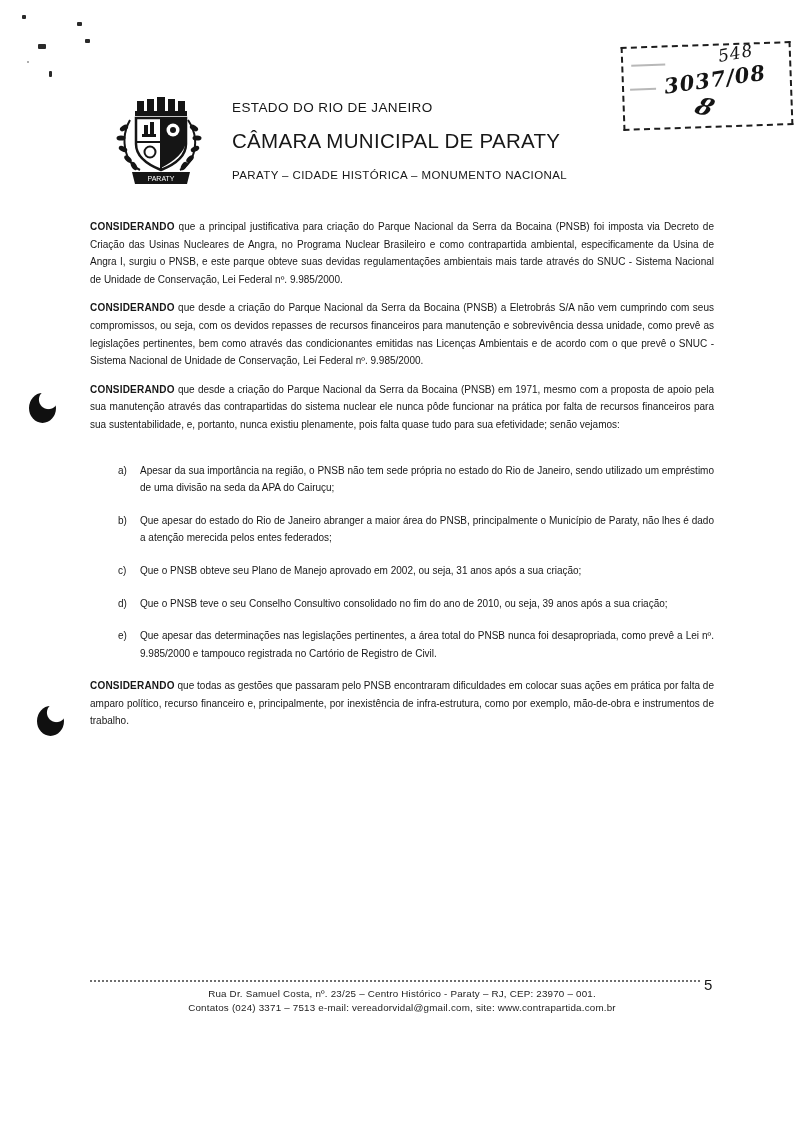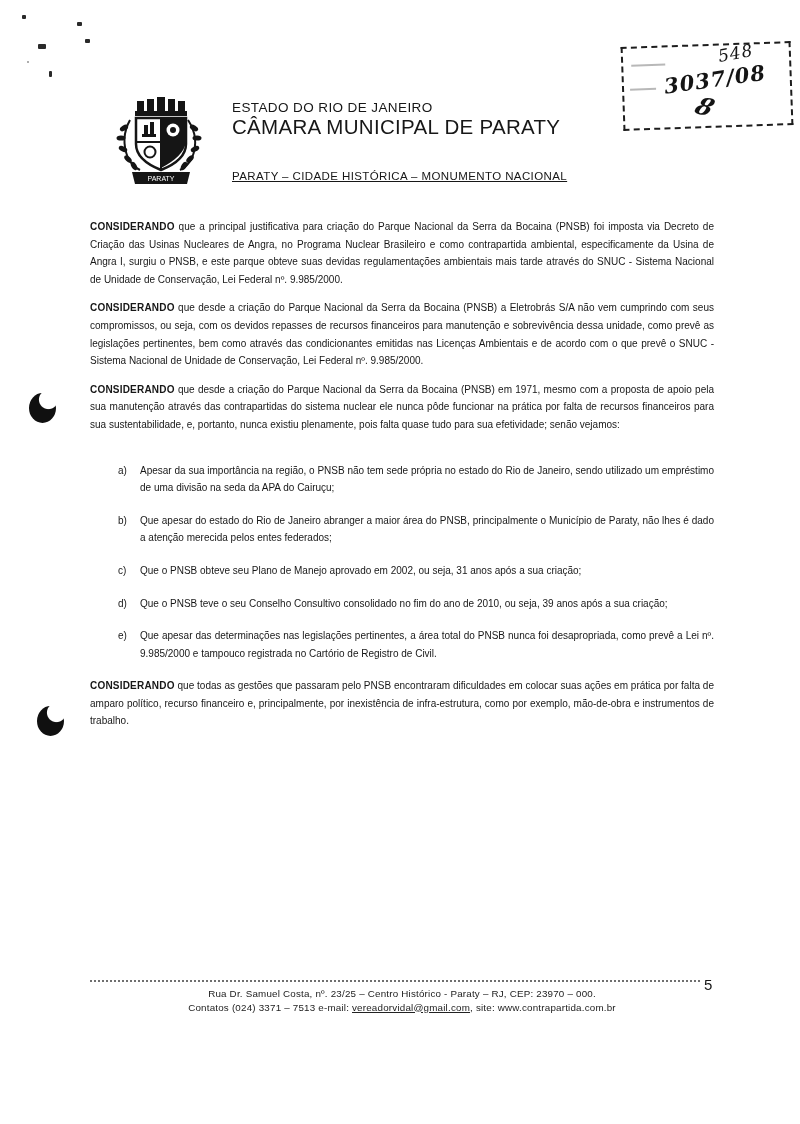--- a/index.html
+++ b/index.html
@@ -44,42 +44,42 @@
     background:radial-gradient(circle at 72% 22%, #ffffff 0 9px, #101010 10px);
   }
   .cr1{left:29px;top:393px;}
   .cr2{left:37px;top:706px;}
 
   
   .header{position:absolute;left:106px;top:92px;display:flex;align-items:flex-start;}
   .logo{width:106px;height:96px;flex:none;}
   .header-text{margin-left:20px;padding-top:8px;}
   .state{font-size:13.5px;letter-spacing:.4px;}
-  .org{font-size:20.5px;letter-spacing:.3px;}
-  .motto{font-size:11.5px;letter-spacing:.4px;margin-top:31px;text-decoration:underline;}
+  .org{font-size:20.5px;letter-spacing:.3px;margin-top:14px;}
+  .motto{font-size:11.5px;letter-spacing:.4px;margin-top:16px;}
 
   
   .content{
     position:absolute;left:90px;top:218px;width:624px;
     font-size:10px;line-height:17.6px;text-align:justify;
   }
   .para{margin:0 0 11px 0;}
   .para b{letter-spacing:.2px;}
   .para.gap-after{margin-bottom:28px;}
   .list{margin:0;}
   .li{display:flex;padding-left:28px;margin-bottom:15px;}
   .li-marker{flex:none;width:22px;}
   .li-text{flex:1;text-align:justify;}
   .closing{}
 
   
   .footer{position:absolute;left:90px;top:980px;width:624px;}
   .dotline{width:610px;border-top:2px dotted #6f6f6f;height:0;}
   .addr{font-size:9.8px;line-height:13.5px;color:#222;text-align:center;margin-top:5px;letter-spacing:.2px;}
-  .addr .email{text-decoration:underline;}
+  .addr .email{}
   .pageno{position:absolute;left:614px;top:-4px;font-size:15px;color:#171717;}
 </style>
 </head>
 <body>
 
 <div class="page">
 
   <div class="speck sp1"></div>
   <div class="speck sp2"></div>
   <div class="speck sp3"></div>
@@ -177,18 +177,18 @@
     </div>
 
     <p class="para closing"><b>CONSIDERANDO</b><span> que todas as gestões que passaram pelo PNSB encontraram dificuldades em colocar suas ações em prática por falta de amparo político, recurso financeiro e, principalmente, por inexistência de infra-estrutura, como por exemplo, mão-de-obra e instrumentos de trabalho.</span></p>
 
   </div>
 
   <div class="footer">
     <div class="dotline"></div>
     <div class="pageno">5</div>
     <div class="addr">
-      <span>Rua Dr. Samuel Costa, nº. 23/25 – Centro Histórico - Paraty – RJ, CEP: 23970 – 000.</span><br>
+      <span>Rua Dr. Samuel Costa, nº. 23/25 – Centro Histórico - Paraty – RJ, CEP: 23970 – 001.</span><br>
       <span>Contatos (024) 3371 – 7513 e-mail: </span><span class="email">vereadorvidal@gmail.com</span><span>, site: www.contrapartida.com.br</span>
     </div>
   </div>
 
 </div>
 
 </body></html>

